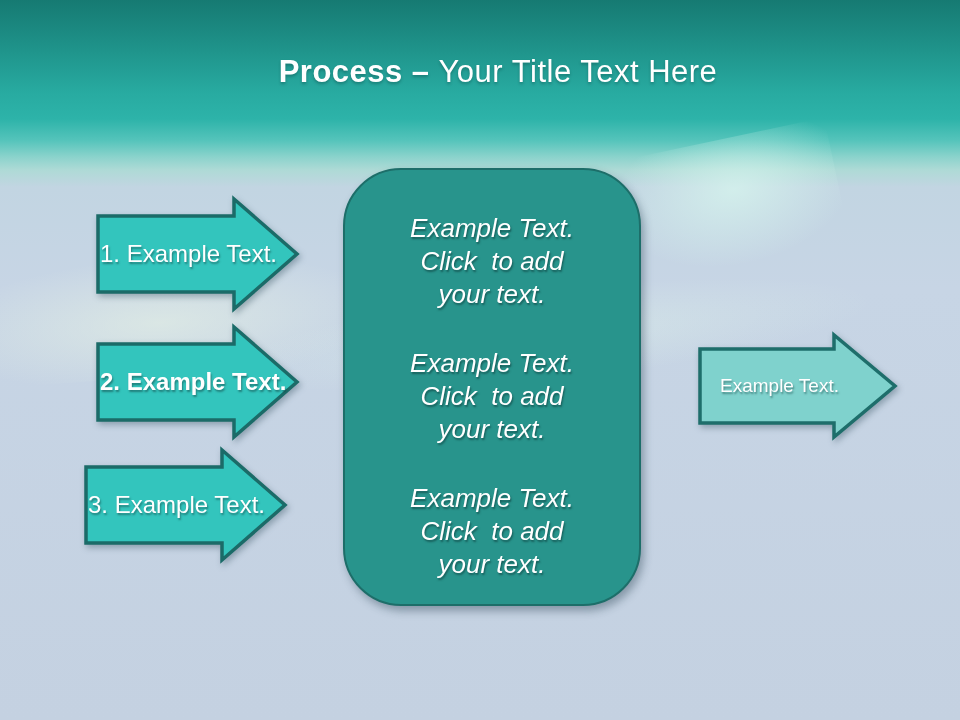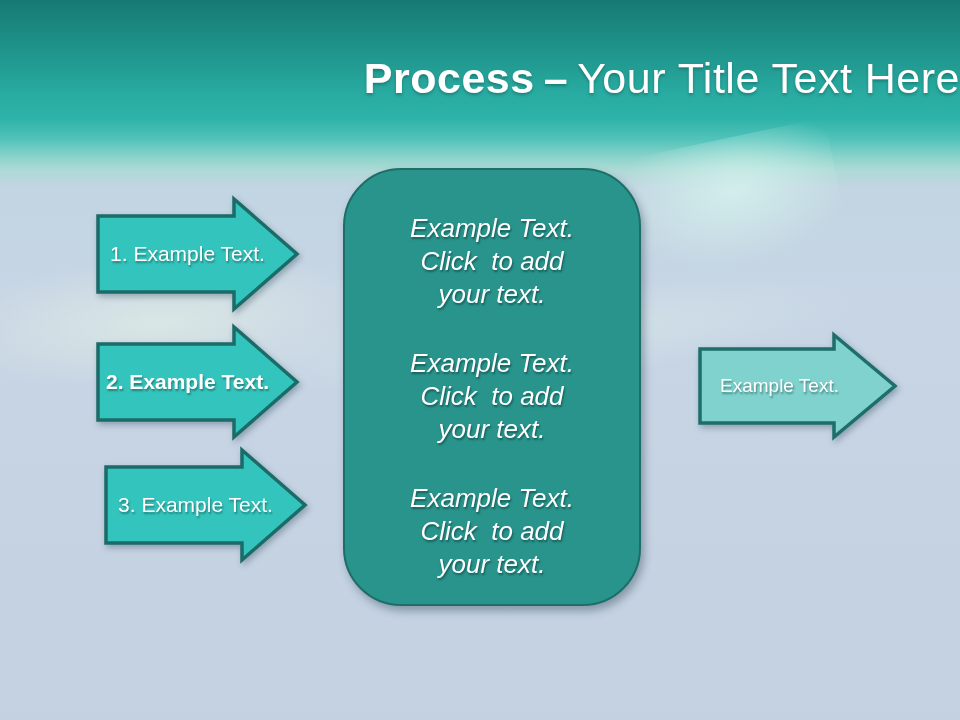--- a/index.html
+++ b/index.html
@@ -38,43 +38,43 @@
   }
   .blob-3 {
     left: 230px; top: 290px; width: 640px; height: 90px;
     background: radial-gradient(ellipse at 50% 50%, rgba(222,242,234,0.45), rgba(222,242,234,0) 72%);
     transform: rotate(-6deg);
   }
 
   .slide-title {
     position: absolute;
     left: 0; right: 0; top: 54px;
-    text-align: right;
+    text-align: center;
     color: #ffffff;
-    font-size: 43px;
+    font-size: 31px;
     letter-spacing: 0.5px;
     text-shadow: 0 2px 3px rgba(0,40,40,0.30);
     white-space: nowrap;
     margin-left: 36px;
   }
   .slide-title .t-bold { font-weight: bold; }
   .slide-title .t-sep { margin: 0 9px; font-weight: bold; }
 
   .shape { position: absolute; }
   .shape svg { display: block; overflow: visible; }
   .arrow-svg { filter: drop-shadow(2px 3px 3px rgba(30,60,75,0.35)); }
 
   .shape-label {
     position: absolute;
     top: 50%;
     transform: translateY(-50%);
     left: 4px; right: 26px;
     text-align: center;
     color: #ffffff;
-    font-size: 21px;
+    font-size: 24px;
     text-shadow: 1px 2px 2px rgba(15,60,60,0.5);
     white-space: nowrap;
   }
   .right-arrow .shape-label { left: 2px; right: 40px; font-size: 19px; }
 
   .center-box {
     position: absolute;
     left: 343px; top: 168px;
     width: 298px; height: 438px;
     box-sizing: border-box;
@@ -119,21 +119,21 @@
     <div class="shape-label">1. Example Text.</div>
   </div>
 
   <div class="shape left-arrow" style="left:96px; top:325px; width:205px; height:114px;font-weight:bold;">
     <svg class="arrow-svg" width="205" height="114" viewBox="0 0 205 114">
       <polygon points="2,19 138,19 138,2 201,57 138,112 138,95 2,95" fill="#33c5bd" stroke="#1b6b68" stroke-width="3.5" stroke-linejoin="miter"></polygon>
     </svg>
     <div class="shape-label">2. Example Text.</div>
   </div>
 
-  <div class="shape left-arrow" style="left:104px; top:448px; width:205px; height:114px;">
+  <div class="shape left-arrow" style="left:84px; top:448px; width:205px; height:114px;">
     <svg class="arrow-svg" width="205" height="114" viewBox="0 0 205 114">
       <polygon points="2,19 138,19 138,2 201,57 138,112 138,95 2,95" fill="#33c5bd" stroke="#1b6b68" stroke-width="3.5" stroke-linejoin="miter"></polygon>
     </svg>
     <div class="shape-label">3. Example Text.</div>
   </div>
 
   <div class="center-box">
     <div class="text-block">
       <div class="tb-line">Example Text.</div>
       <div class="tb-line">Click  to add</div>

